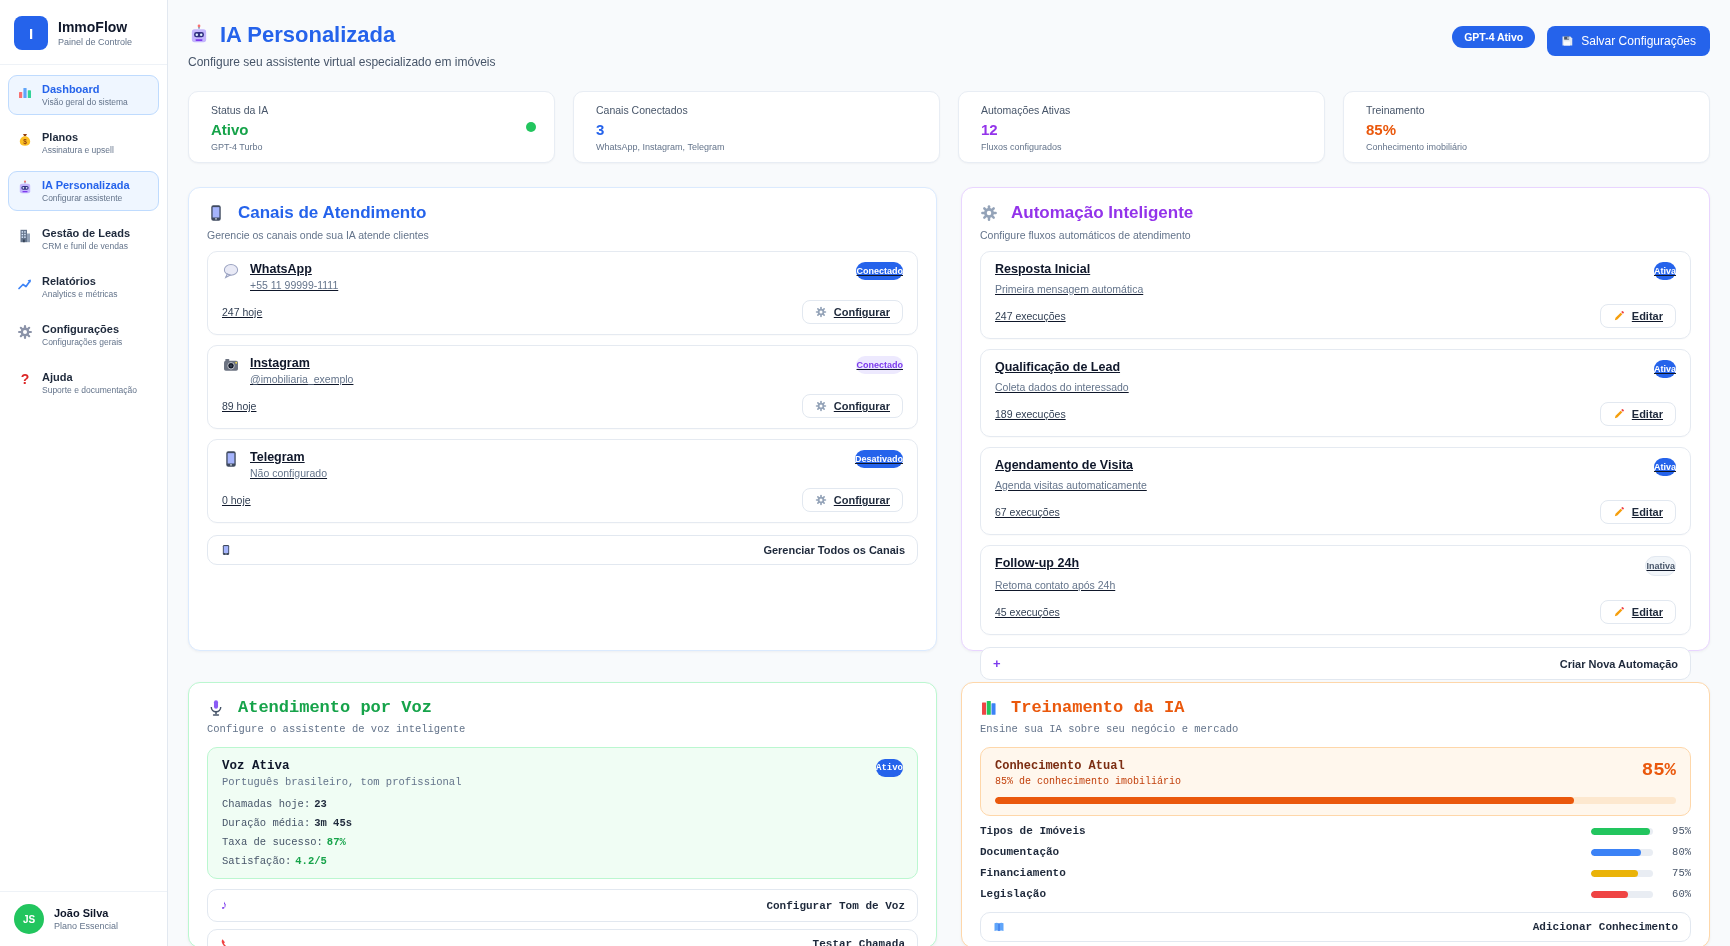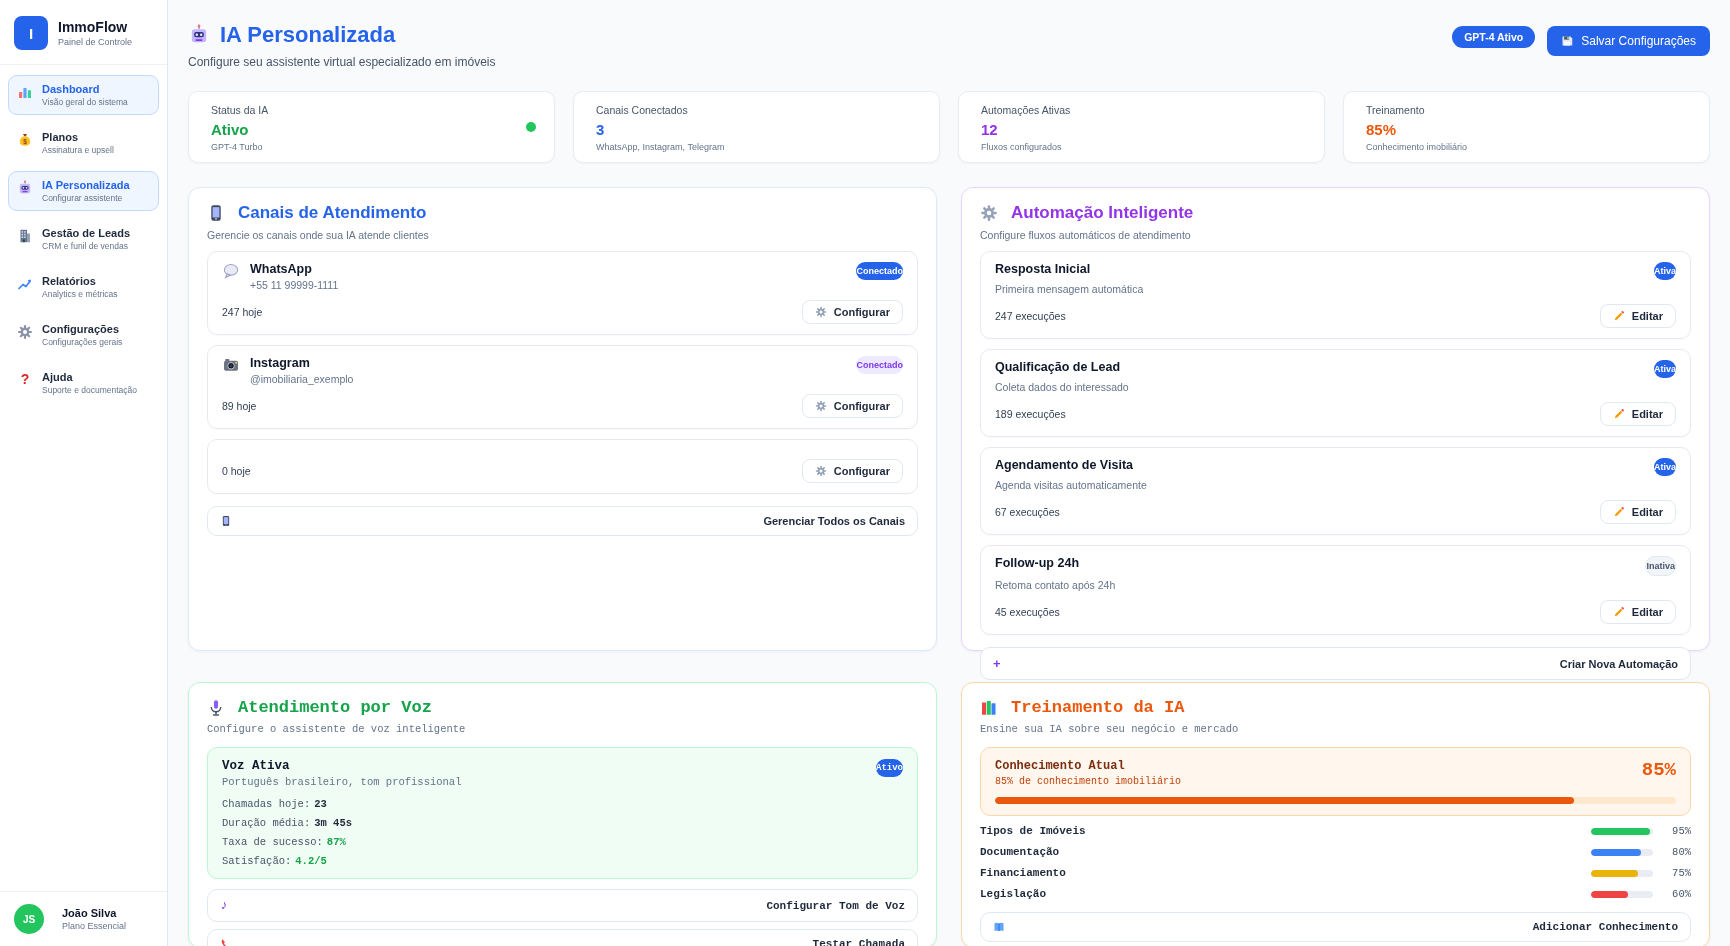--- a/index.html
+++ b/index.html
@@ -31,21 +31,21 @@
     display:flex; gap:9px; align-items:flex-start; padding:7px 8px; border-radius:9px;
     border:1px solid transparent; cursor:pointer;
   }
   .nav-item.active { background:#eff6ff; border-color:#bfdbfe; }
   .nav-label { font-size:11px; font-weight:bold; color:#1e293b; display:block; }
   .nav-item.active .nav-label { color:#2563eb; }
   .nav-desc { font-size:8.5px; color:#64748b; display:block; margin-top:2px; }
   .nav-icon { margin-top:1px; color:#8b93a8; }
   .q-glyph { color:#dc2626; font-weight:bold; font-size:14px; width:16px; display:inline-block; text-align:center; }
   .sidebar-spacer { flex:1; }
-  .user-box { border-top:1px solid #eef2f7; padding:12px 14px; display:flex; gap:18px; align-items:center; cursor:pointer; }
+  .user-box { border-top:1px solid #eef2f7; padding:12px 14px; display:flex; gap:10px; align-items:center; cursor:pointer; }
   .avatar {
     width:30px; height:30px; border-radius:50%; background:#22c55e; color:#fff;
     font-size:10px; font-weight:bold; display:flex; align-items:center; justify-content:center;
   }
   .user-name { font-size:11px; font-weight:bold; }
   .user-plan { font-size:9px; color:#64748b; margin-top:2px; }
 
   
   main { flex:1; padding:16px 20px 0; overflow:hidden; }
   .page-header { display:flex; justify-content:space-between; align-items:flex-start; margin-top:6px; }
@@ -91,20 +91,21 @@
   .card-title { font-size:17px; font-weight:bold; }
   .t-blue   { color:#2563eb; }
   .t-purple { color:#9333ea; }
   .t-green  { color:#16a34a; }
   .t-orange { color:#ea580c; }
   .card-sub { font-size:10.5px; color:#64748b; margin-top:6px; }
 
   .item-box {
     border:1px solid #e5eaf1; border-radius:10px; padding:10px 14px; margin-top:10px;
     box-shadow:0 1px 1px rgba(15,23,42,.02);
+    text-decoration:underline;
   }
   .row-between { display:flex; justify-content:space-between; align-items:flex-start; }
   .row-bottom { display:flex; justify-content:space-between; align-items:center; margin-top:9px; }
   .ch-left { display:flex; gap:10px; align-items:flex-start; }
   .item-name { font-size:12.5px; font-weight:bold; }
   .item-desc { font-size:10.5px; color:#64748b; margin-top:3px; }
   .item-count { font-size:10.5px; color:#334155; }
   .badge {
     font-size:9px; font-weight:bold; padding:4px 0; border-radius:999px; white-space:nowrap;
   }
@@ -431,20 +432,32 @@
           <button class="btn-outline">
             <svg class="ic-sm ic gear-gray">
                 <use href="#i-gear"></use>
               </svg>
             <span>Configurar</span>
           </button>
         </div>
       </div>
 
       <div class="item-box">
+        <div class="row-between">
+          <div class="ch-left">
+            <svg class="ic-md ic">
+                <use href="#i-phone"></use>
+              </svg>
+            <div>
+              <div class="item-name">Telegram</div>
+              <div class="item-desc">Não configurado</div>
+            </div>
+          </div>
+          <span class="badge badge-solid">Desativado</span>
+        </div>
         <div class="row-bottom">
           <span class="item-count">0 hoje</span>
           <button class="btn-outline">
             <svg class="ic-sm ic gear-gray">
                 <use href="#i-gear"></use>
               </svg>
             <span>Configurar</span>
           </button>
         </div>
       </div>

